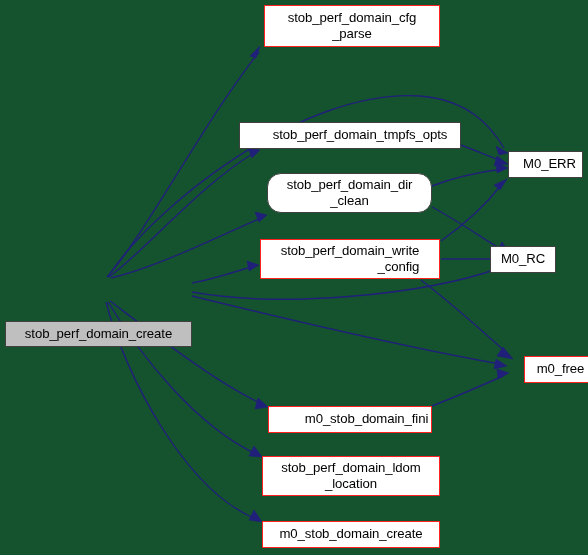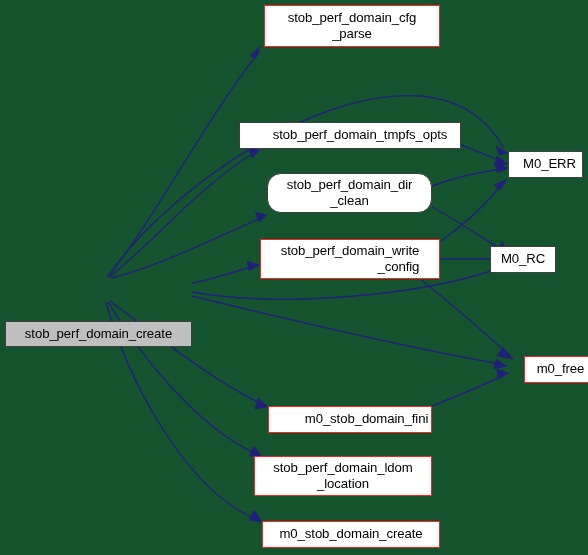--- a/index.html
+++ b/index.html
@@ -106,17 +106,17 @@
       <div class="node node-dark" style="left: 239px; top: 122px; width: 222px; height: 27px; padding-left: 20px;">stob_perf_domain_tmpfs_opts</div>
       <div class="node node-dark" style="left: 508px; top: 151px; width: 75px; height: 27px; padding-left: 8px;">M0_ERR</div>
       <div class="node node-dark" style="left: 267px; top: 173px; width: 165px; height: 40px; border-radius: 14px;">stob_perf_domain_dir
 _clean</div>
       <div class="node node-red" style="left: 260px; top: 239px; width: 180px; height: 40px; text-align: right;">stob_perf_domain_write
 _config</div>
       <div class="node node-dark" style="left: 490px; top: 246px; width: 66px; height: 27px;">M0_RC</div>
       <div class="node node-current" style="left: 5px; top: 276px; width: 187px; height: 26px; margin-top: 45px;">stob_perf_domain_create</div>
       <div class="node node-red" style="left: 524px; top: 356px; width: 73px; height: 27px;">m0_free</div>
       <div class="node node-red" style="left: 268px; top: 406px; width: 164px; height: 27px; padding-left: 33px;">m0_stob_domain_fini</div>
-      <div class="node node-red" style="left: 254px; top: 456px; width: 178px; height: 40px;">stob_perf_domain_ldom
+      <div class="node node-red" style="left: 262px; top: 456px; width: 178px; height: 40px;">stob_perf_domain_ldom
 _location</div>
       <div class="node node-red" style="left: 262px; top: 521px; width: 178px; height: 27px;">m0_stob_domain_create</div>
     </div>
 </div>
 
 </body></html>

